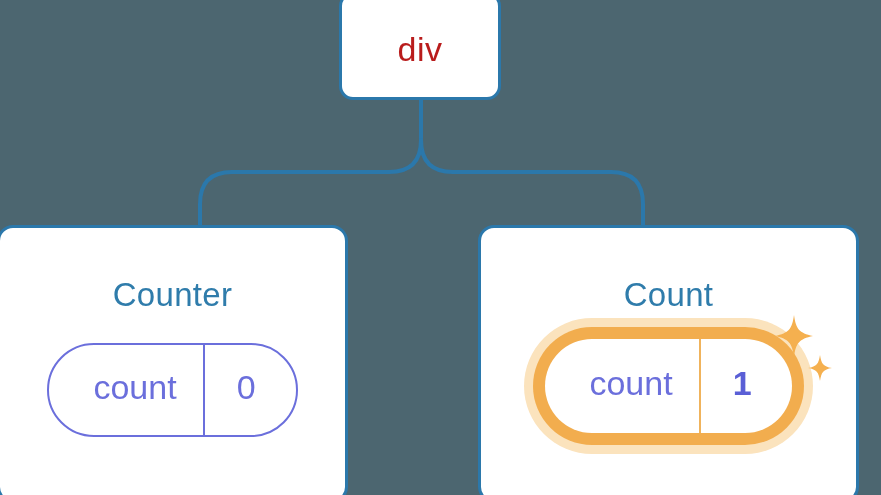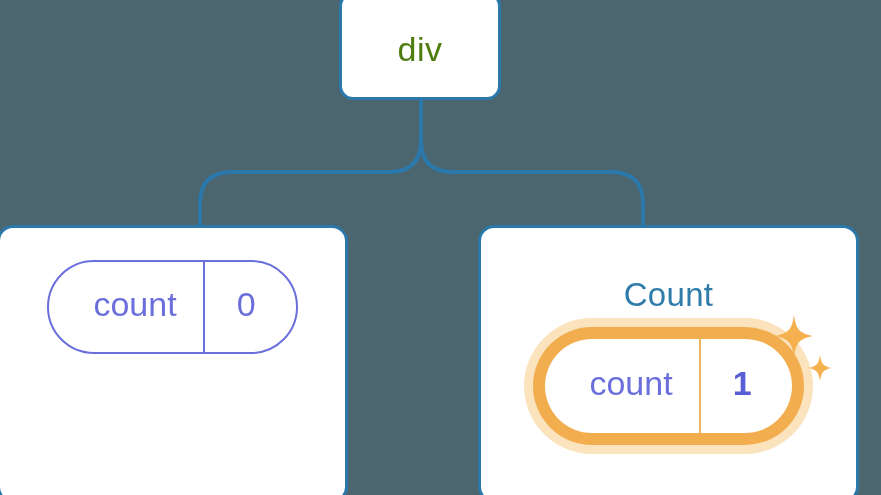--- a/index.html
+++ b/index.html
@@ -41,21 +41,21 @@
     background: #ffffff;
     border: 3px solid #2b78ab;
     border-radius: 14px;
     box-sizing: border-box;
     display: flex;
     align-items: center;
     justify-content: center;
   }
   .node-root-label {
     font-size: 34px;
-    color: #4d7c0f;
+    color: #b91c1c;
     letter-spacing: 0.5px;
     line-height: 1;
     padding-top: 6px;
   }
 
   
   .card {
     position: absolute;
     top: 225px;
     height: 278px;
@@ -185,20 +185,21 @@
 
     <path d="M 421 100 L 421 140 Q 421 172 453 172 L 611 172 Q 643 172 643 204 L 643 226" fill="none" stroke="#2b78ab" stroke-width="4" stroke-linecap="round"></path>
     <path d="M 421 140 Q 421 172 389 172 L 232 172 Q 200 172 200 204 L 200 226" fill="none" stroke="#2b78ab" stroke-width="4" stroke-linecap="round"></path>
   </svg>
 
   <div class="node-root">
     <div class="node-root-label">div</div>
   </div>
 
   <div class="card card-left">
+    <div class="card-title">Counter</div>
 
     <div class="pill-wrap">
       <div class="pill">
         <div class="pill-key">
           <span>count</span>
         </div>
         <div class="pill-divider"></div>
         <div class="pill-val">
           <span>0</span>
         </div>

